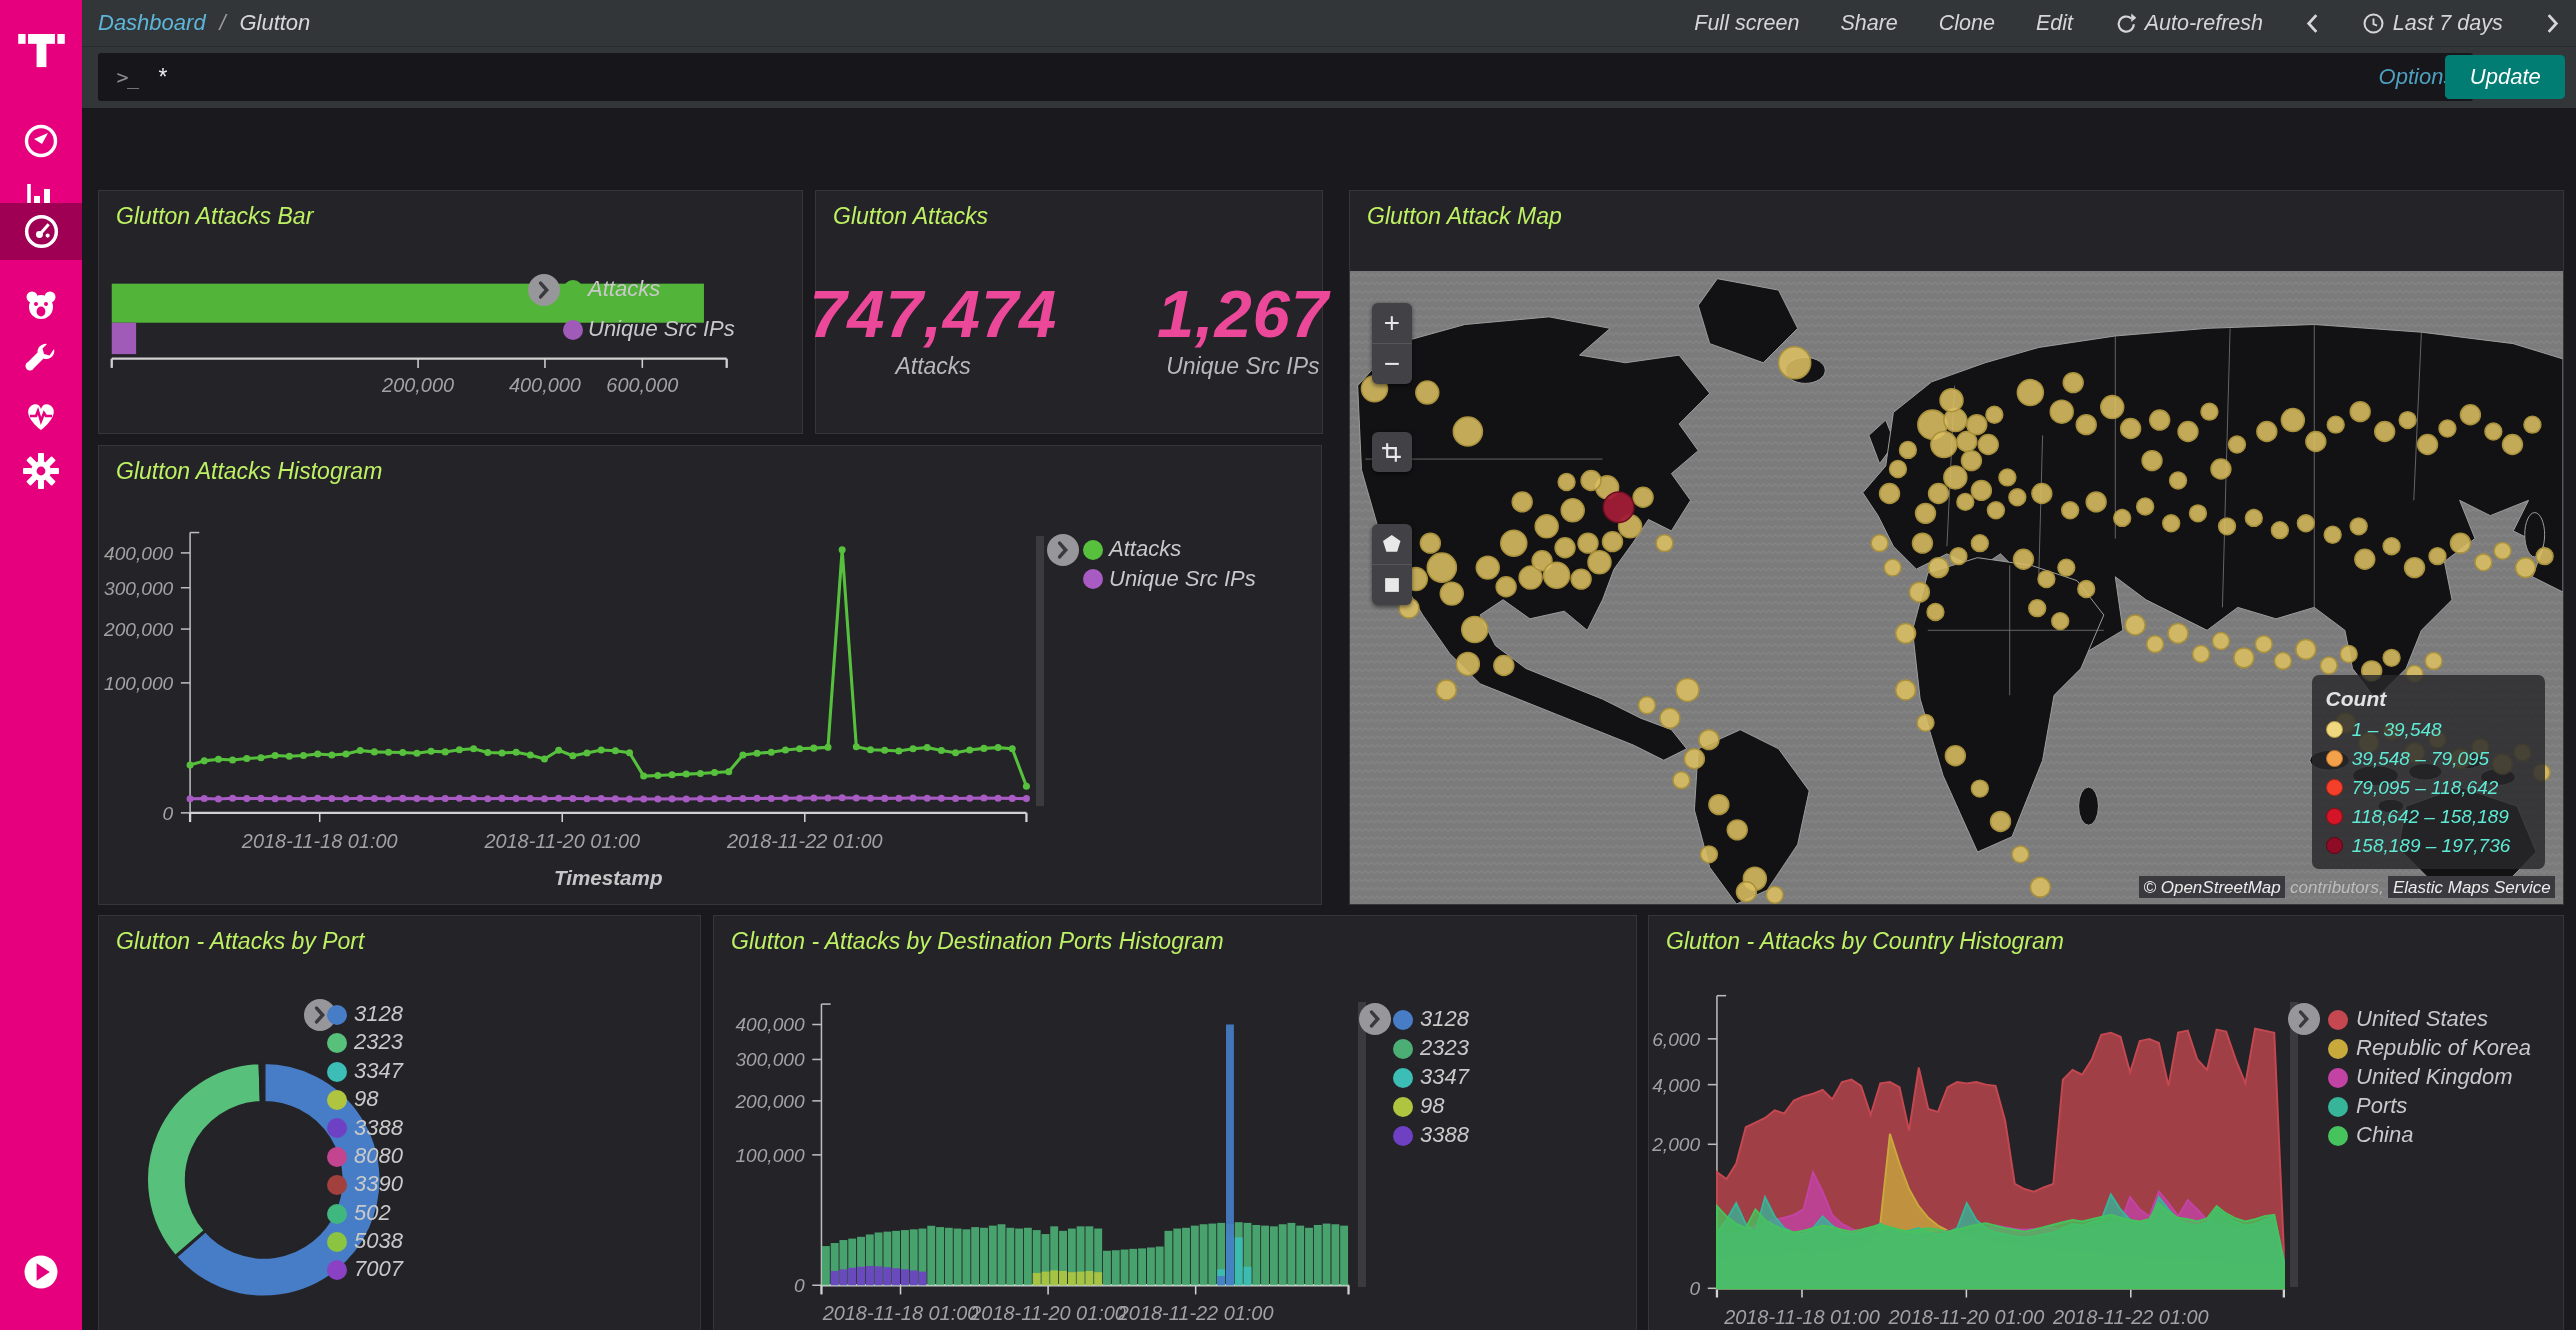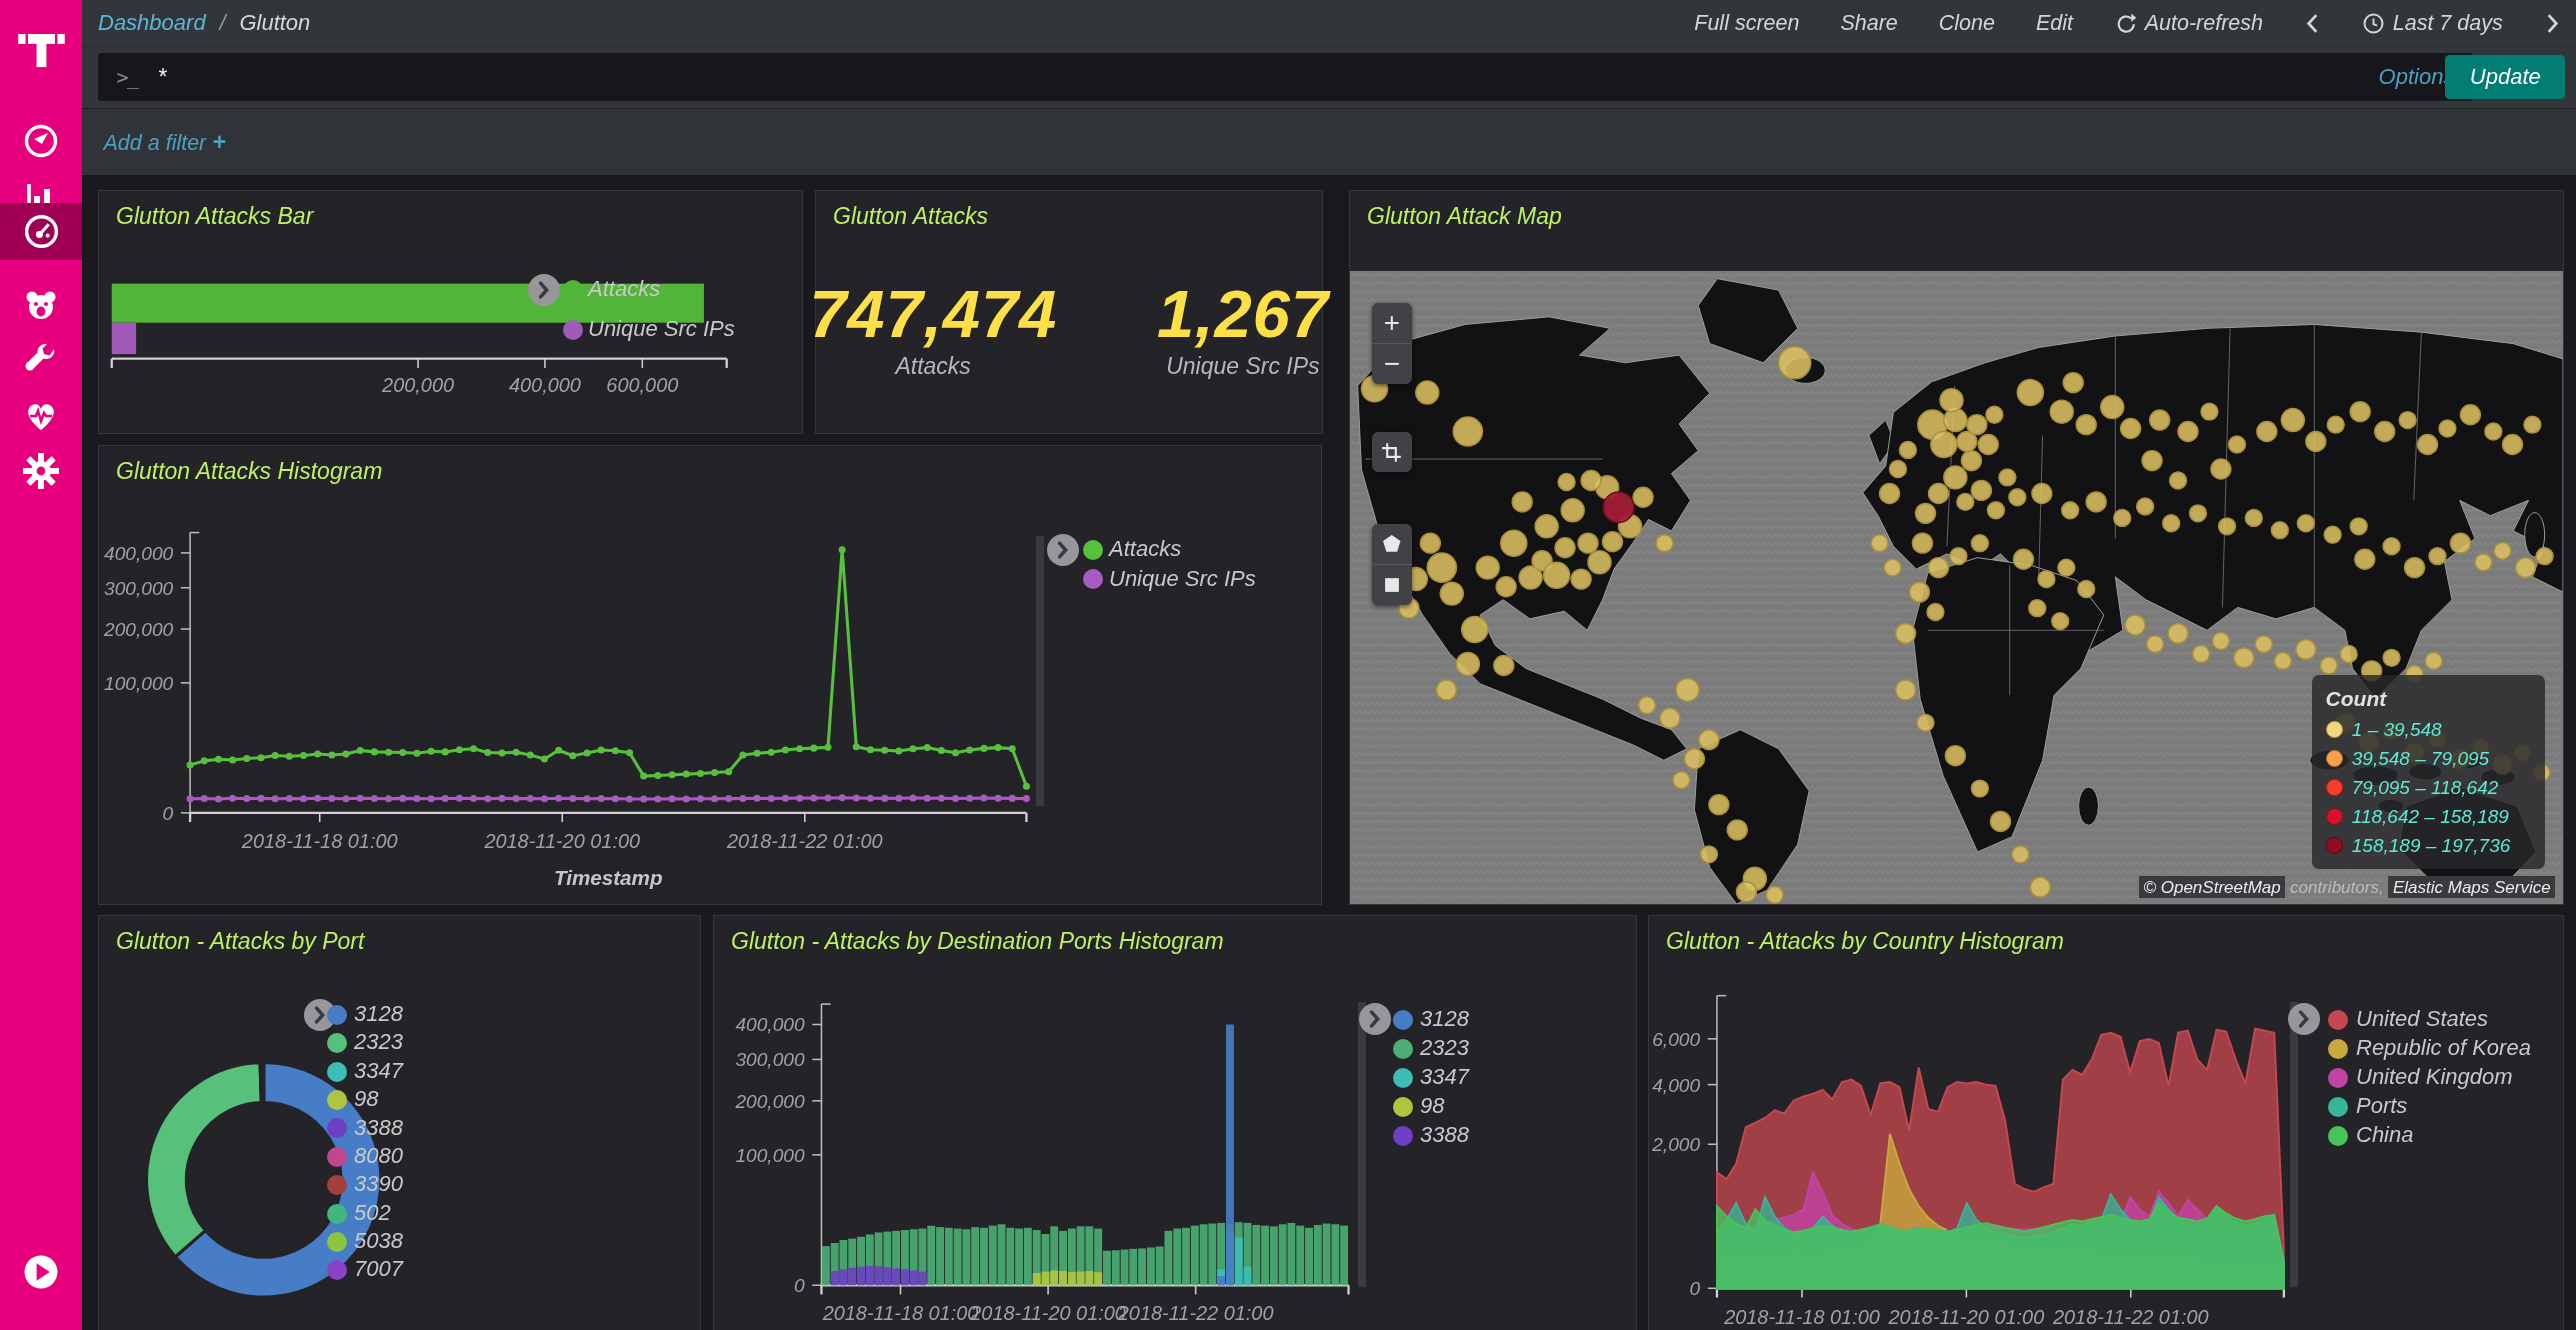--- a/index.html
+++ b/index.html
@@ -32,21 +32,21 @@
   #p2{left:815px;top:190px;width:508px;height:244px;}
   #p3{left:1349px;top:190px;width:1215px;height:715px;}
   #p4{left:98px;top:445px;width:1224px;height:460px;}
   #p5{left:98px;top:915px;width:603px;height:429px;}
   #p6{left:713px;top:915px;width:924px;height:429px;}
   #p7{left:1648px;top:915px;width:916px;height:429px;}
   svg{display:block;}
   
   #metric-wrap{position:absolute;left:0;top:0;width:100%;height:100%;display:flex;justify-content:center;gap:100px;align-items:center;padding-top:31px;box-sizing:border-box;}
   .metric{text-align:center;}
-  .metric .val{font-size:67px;font-weight:bold;color:#fde047;letter-spacing:0.8px;}
+  .metric .val{font-size:67px;font-weight:bold;color:#ec4899;letter-spacing:0.8px;}
   .metric .lab{font-size:23px;color:#b8b8b8;margin-top:1.5px;}
   
   .lg-chevron{position:absolute;width:32px;height:32px;border-radius:50%;background:#97979b;display:flex;align-items:center;justify-content:center;cursor:pointer;}
   .lg-dot{position:absolute;border-radius:50%;}
   .lg-label{position:absolute;font-size:22px;color:#c9c9c9;white-space:nowrap;cursor:pointer;}
   .lg-divider{position:absolute;width:7.7px;background:#3a3a3f;}
   
   #map-area{position:absolute;left:0;top:80px;right:0;bottom:0;overflow:hidden;}
   .map-ctl{position:absolute;background:#414146;border-radius:6.1px;box-shadow:0 1.5px 4.6px rgba(0,0,0,.5);z-index:5;}
   .map-btn{width:40px;height:40px;display:flex;align-items:center;justify-content:center;color:#e8e8e8;font-size:28px;cursor:pointer;}
@@ -200,25 +200,20 @@
 
   <div id="query-row">
     <div id="query-input">
       <span id="query-prompt">&gt;_</span>
       <span id="query-value">*</span>
       <span id="query-options">Options</span>
     </div>
     <div id="update-btn">Update</div>
   </div>
 
-  <div id="filter-row">
-    <div id="add-filter">
-      <span>Add a filter</span> <b>+</b>
-    </div>
-  </div>
 
   <div class="panel" id="p1">
     <div class="panel-title">Glutton Attacks Bar</div>
     <div id="chart-attacks-bar" style="position:absolute;inset:0;">
         <svg width="704" height="242" viewBox="0 0 918 316">
           <rect x="16" y="121" width="773.2965449837927" height="51" fill="#52b438"></rect>
           <rect x="16" y="172" width="31.837307481046196" height="41" fill="#a05ab8"></rect>
           <line x1="16" y1="219" x2="819" y2="219" stroke="#d2d2d2" stroke-width="3"></line>
           <line x1="16" y1="219" x2="16" y2="231" stroke="#d2d2d2" stroke-width="3"></line>
           <line x1="819" y1="219" x2="819" y2="231" stroke="#d2d2d2" stroke-width="3"></line>

